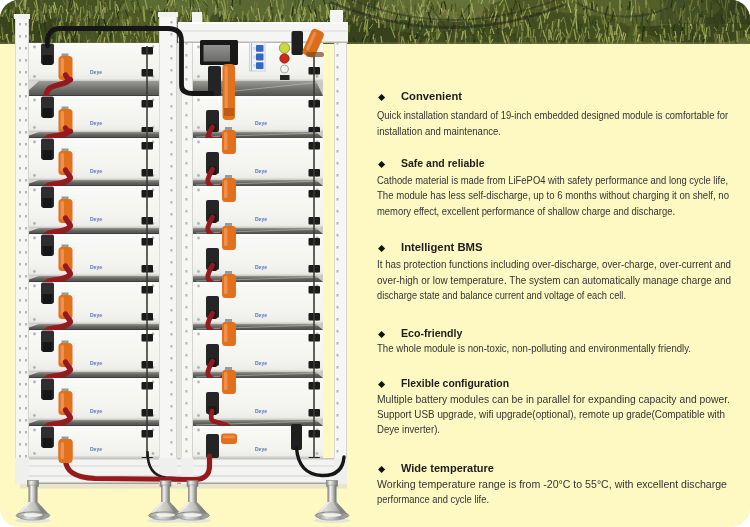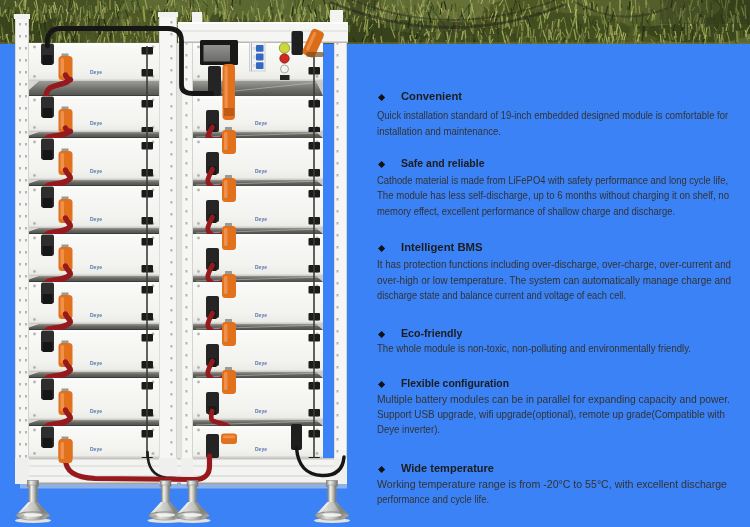--- a/index.html
+++ b/index.html
@@ -1,15 +1,15 @@
 <!DOCTYPE html>
 <html><head><meta charset="utf-8">
 <style>
 html,body{margin:0;padding:0;background:#fff;}
-#page{position:relative;width:750px;height:527px;overflow:hidden;background:#3b82f6;font-family:"Liberation Sans",sans-serif;}
+#page{position:relative;width:750px;height:527px;overflow:hidden;background:#fef9c3;font-family:"Liberation Sans",sans-serif;border-radius:19px;}
 #photo{position:absolute;left:0;top:0;}
 .hd{position:absolute;font-weight:bold;font-size:11.5px;line-height:15px;color:#1c1c1c;white-space:nowrap;transform-origin:0 0;}
 .bd{position:absolute;font-size:11px;line-height:15px;color:#333333;white-space:nowrap;transform-origin:0 0;}
 .dia{position:absolute;width:5.2px;height:5.2px;background:#111;transform:rotate(45deg);}
 </style></head>
 <body>
 <div id="page">
 
 <svg id="photo" width="750" height="527" viewBox="0 0 750 527">
 <defs>

